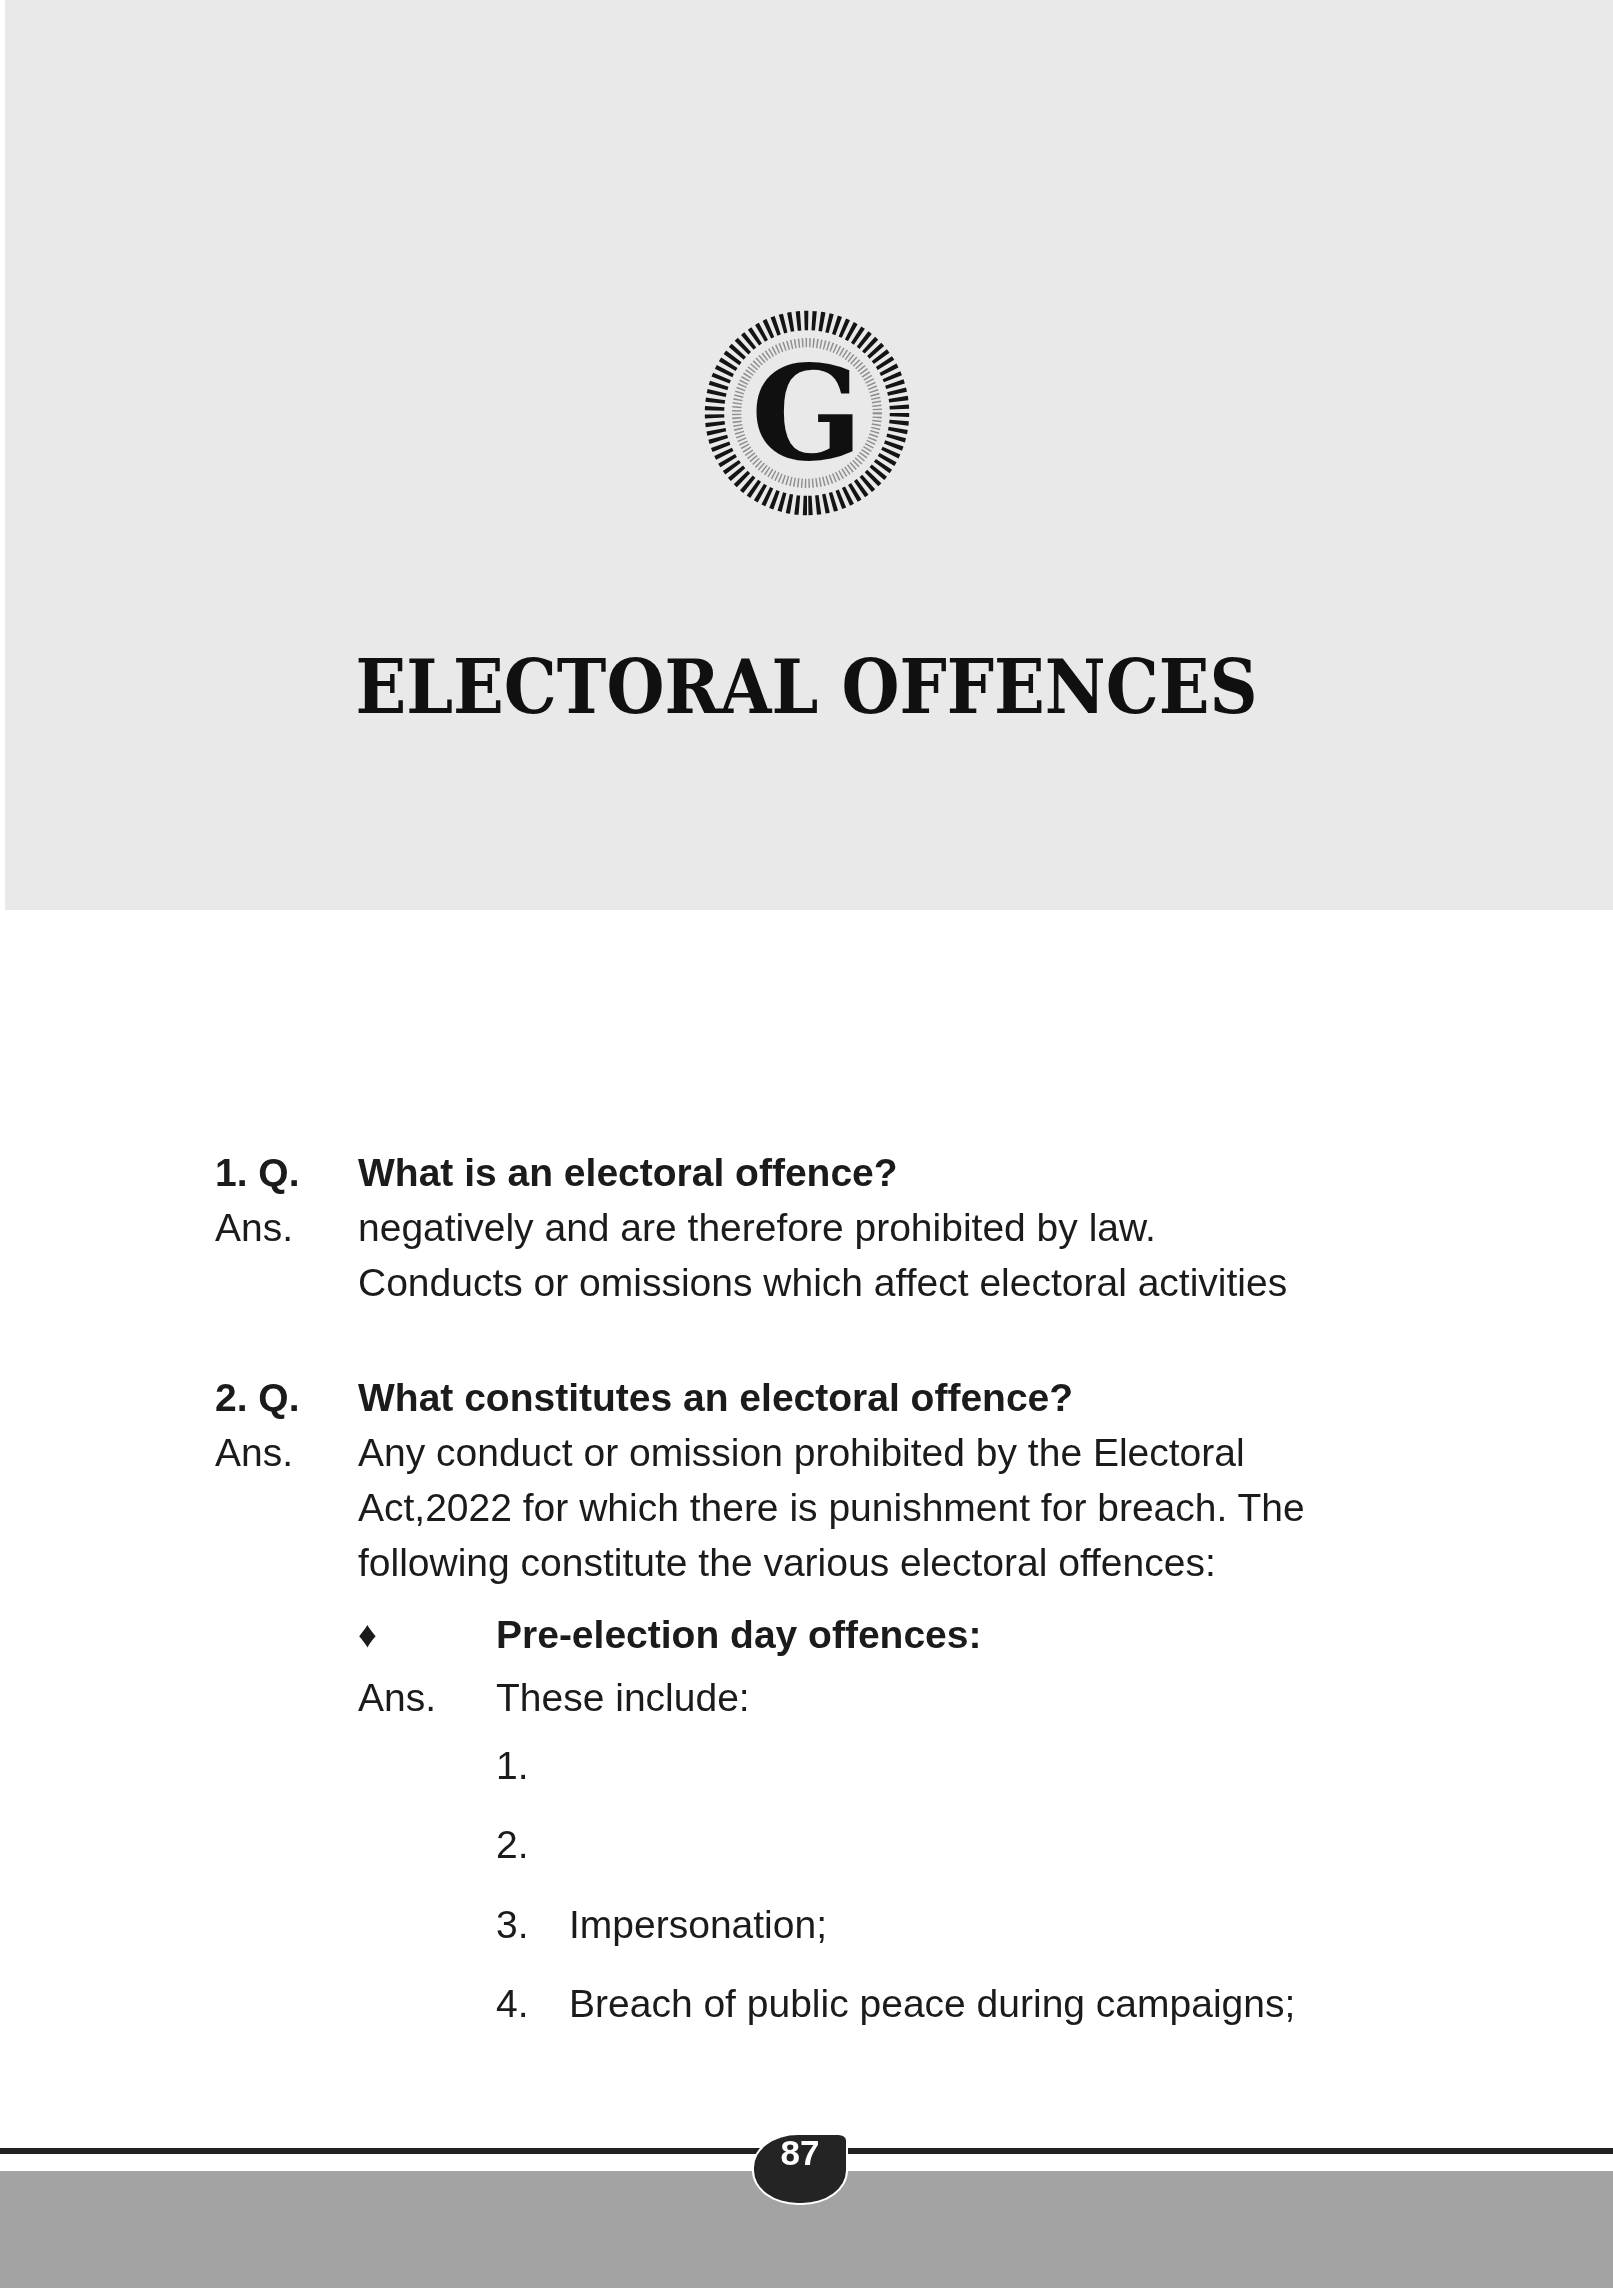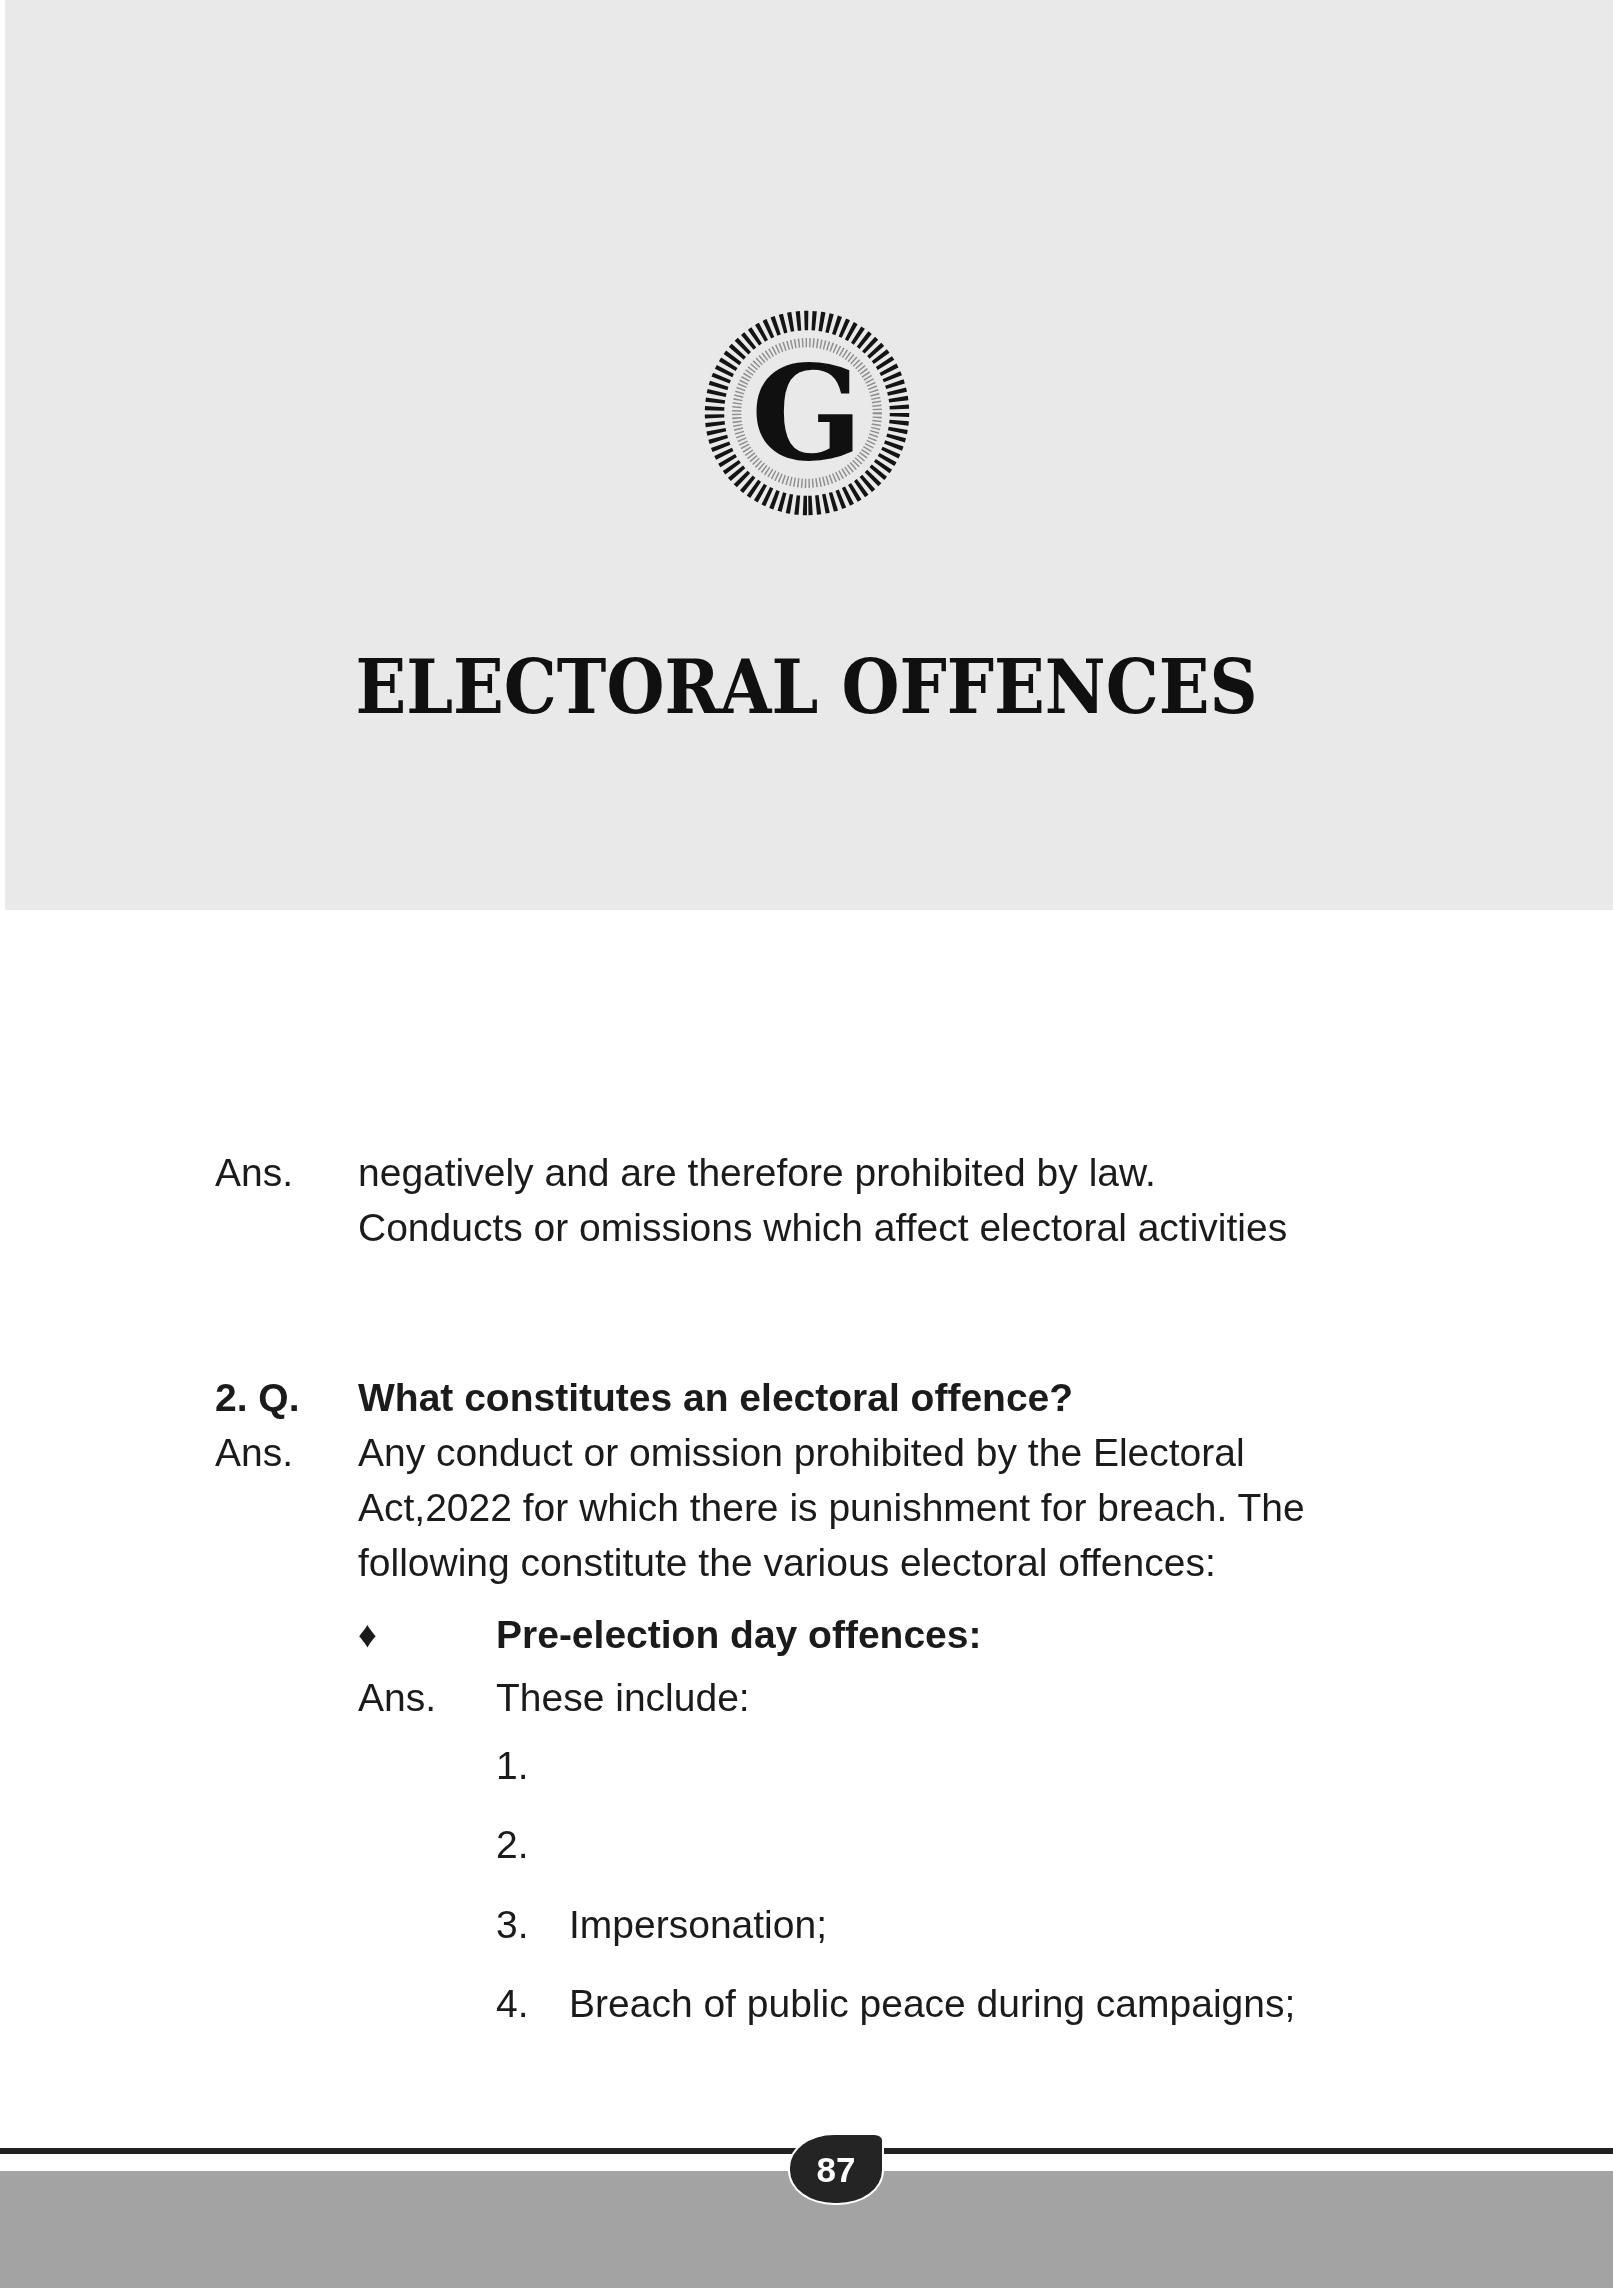--- a/index.html
+++ b/index.html
@@ -87,28 +87,28 @@
     background:var(--rule-color,#212121);
   }
   .footer-band{
     position:absolute;
     left:0; top:2171px;
     width:1613px; height:118px;
     background:var(--band-color,#a3a3a3);
   }
   .page-badge{
     position:absolute;
-    left:788px; top:2133px;
+    left:752px; top:2133px;
     width:96px; height:72px;
     background:var(--badge-color,#242424);
     border:2.8px solid #ffffff;
     border-radius:48% 10% 48% 48%;
     box-sizing:border-box;
     display:flex;
-    align-items:center;
+    align-items:flex-start;
     justify-content:center;
   }
   .page-badge span{
     color:#ffffff;
     font-weight:700;
     font-size:35px;
     line-height:35px;
   }
 </style>
 </head>
@@ -125,20 +125,24 @@
       <circle cx="0" cy="0" r="100" fill="none" stroke="#141414" stroke-width="21" stroke-dasharray="4.2 4.2" transform="rotate(90)"></circle>
 
       <circle cx="0" cy="0" r="76" fill="none" stroke="#8f8f8f" stroke-width="10" stroke-dasharray="1.6 2.4"></circle>
     </svg>
     <div class="seal-letter">G</div>
   </div>
 
   <h1 class="chapter-title">ELECTORAL OFFENCES</h1>
 
   <section class="qa-block" style="top:1145px">
+    <div class="row">
+      <span class="lbl bold">1. Q.</span>
+      <span class="bold tline">What is an electoral offence?</span>
+    </div>
     <div class="row">
       <span class="lbl">Ans.</span>
       <div class="ans-lines">
         <div class="tline">negatively and are therefore prohibited by law.</div>
         <div class="tline">Conducts or omissions which affect electoral activities</div>
       </div>
     </div>
   </section>
 
   <section class="qa-block" style="top:1370px">

